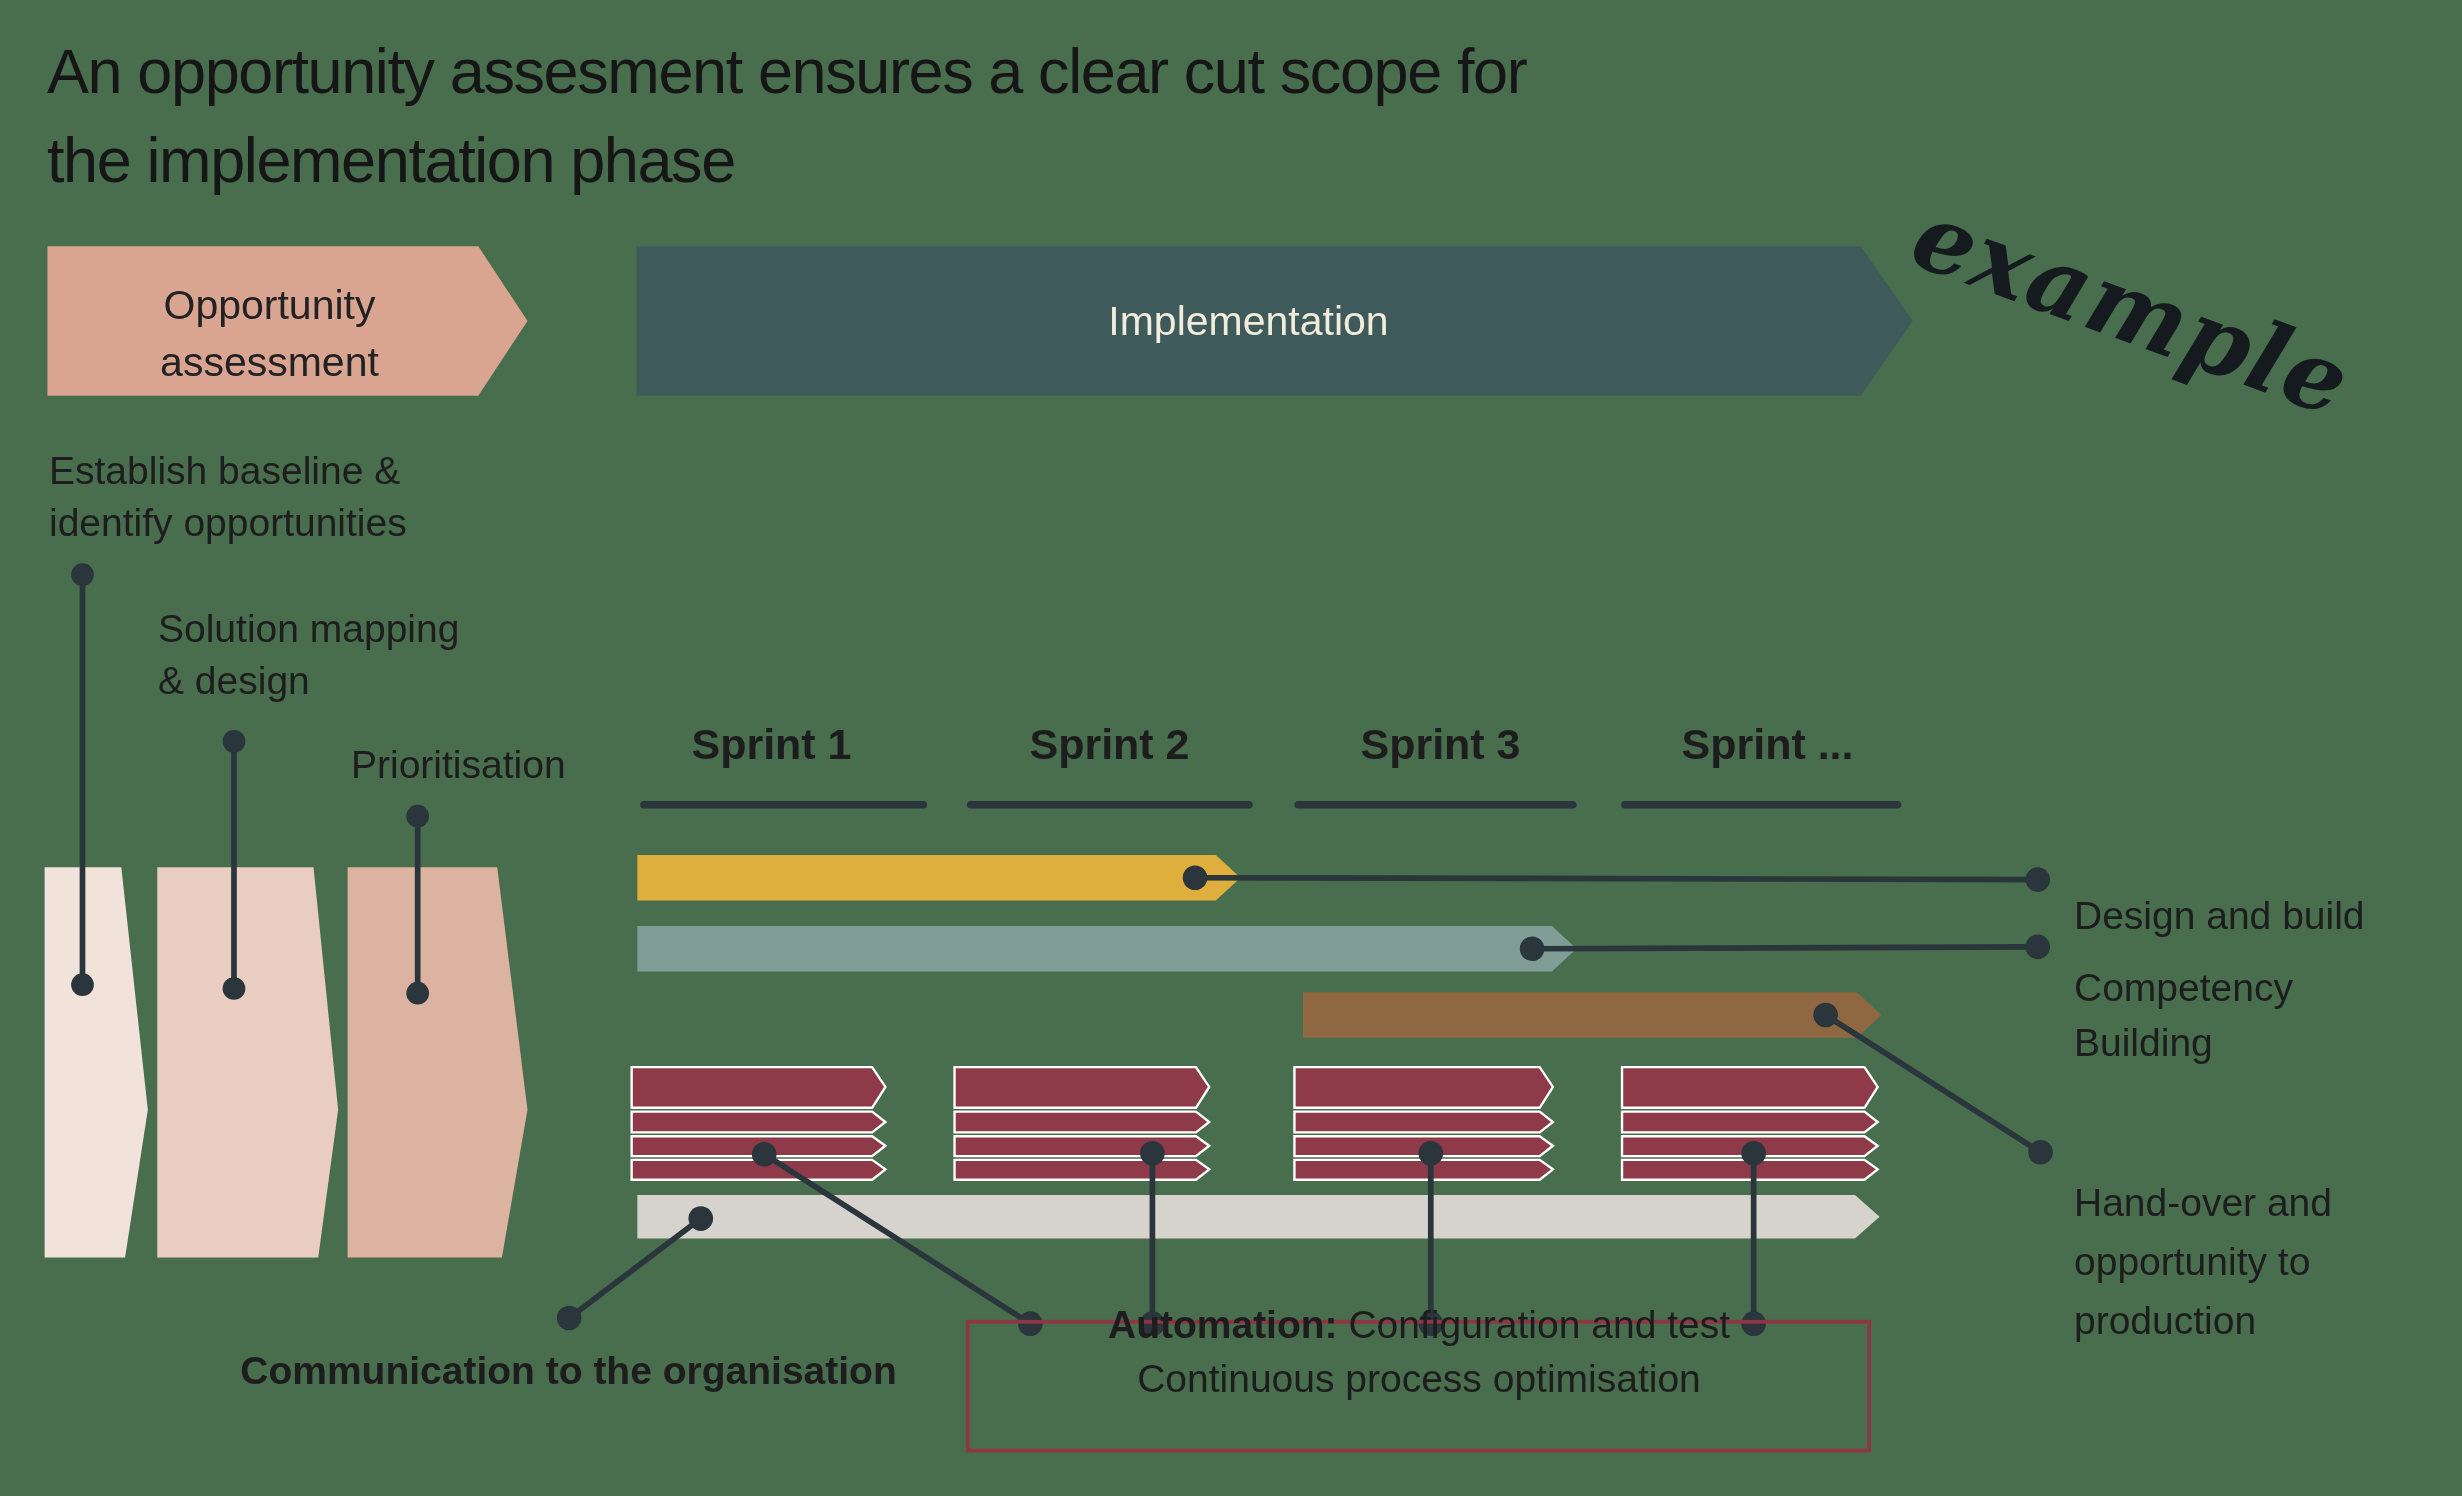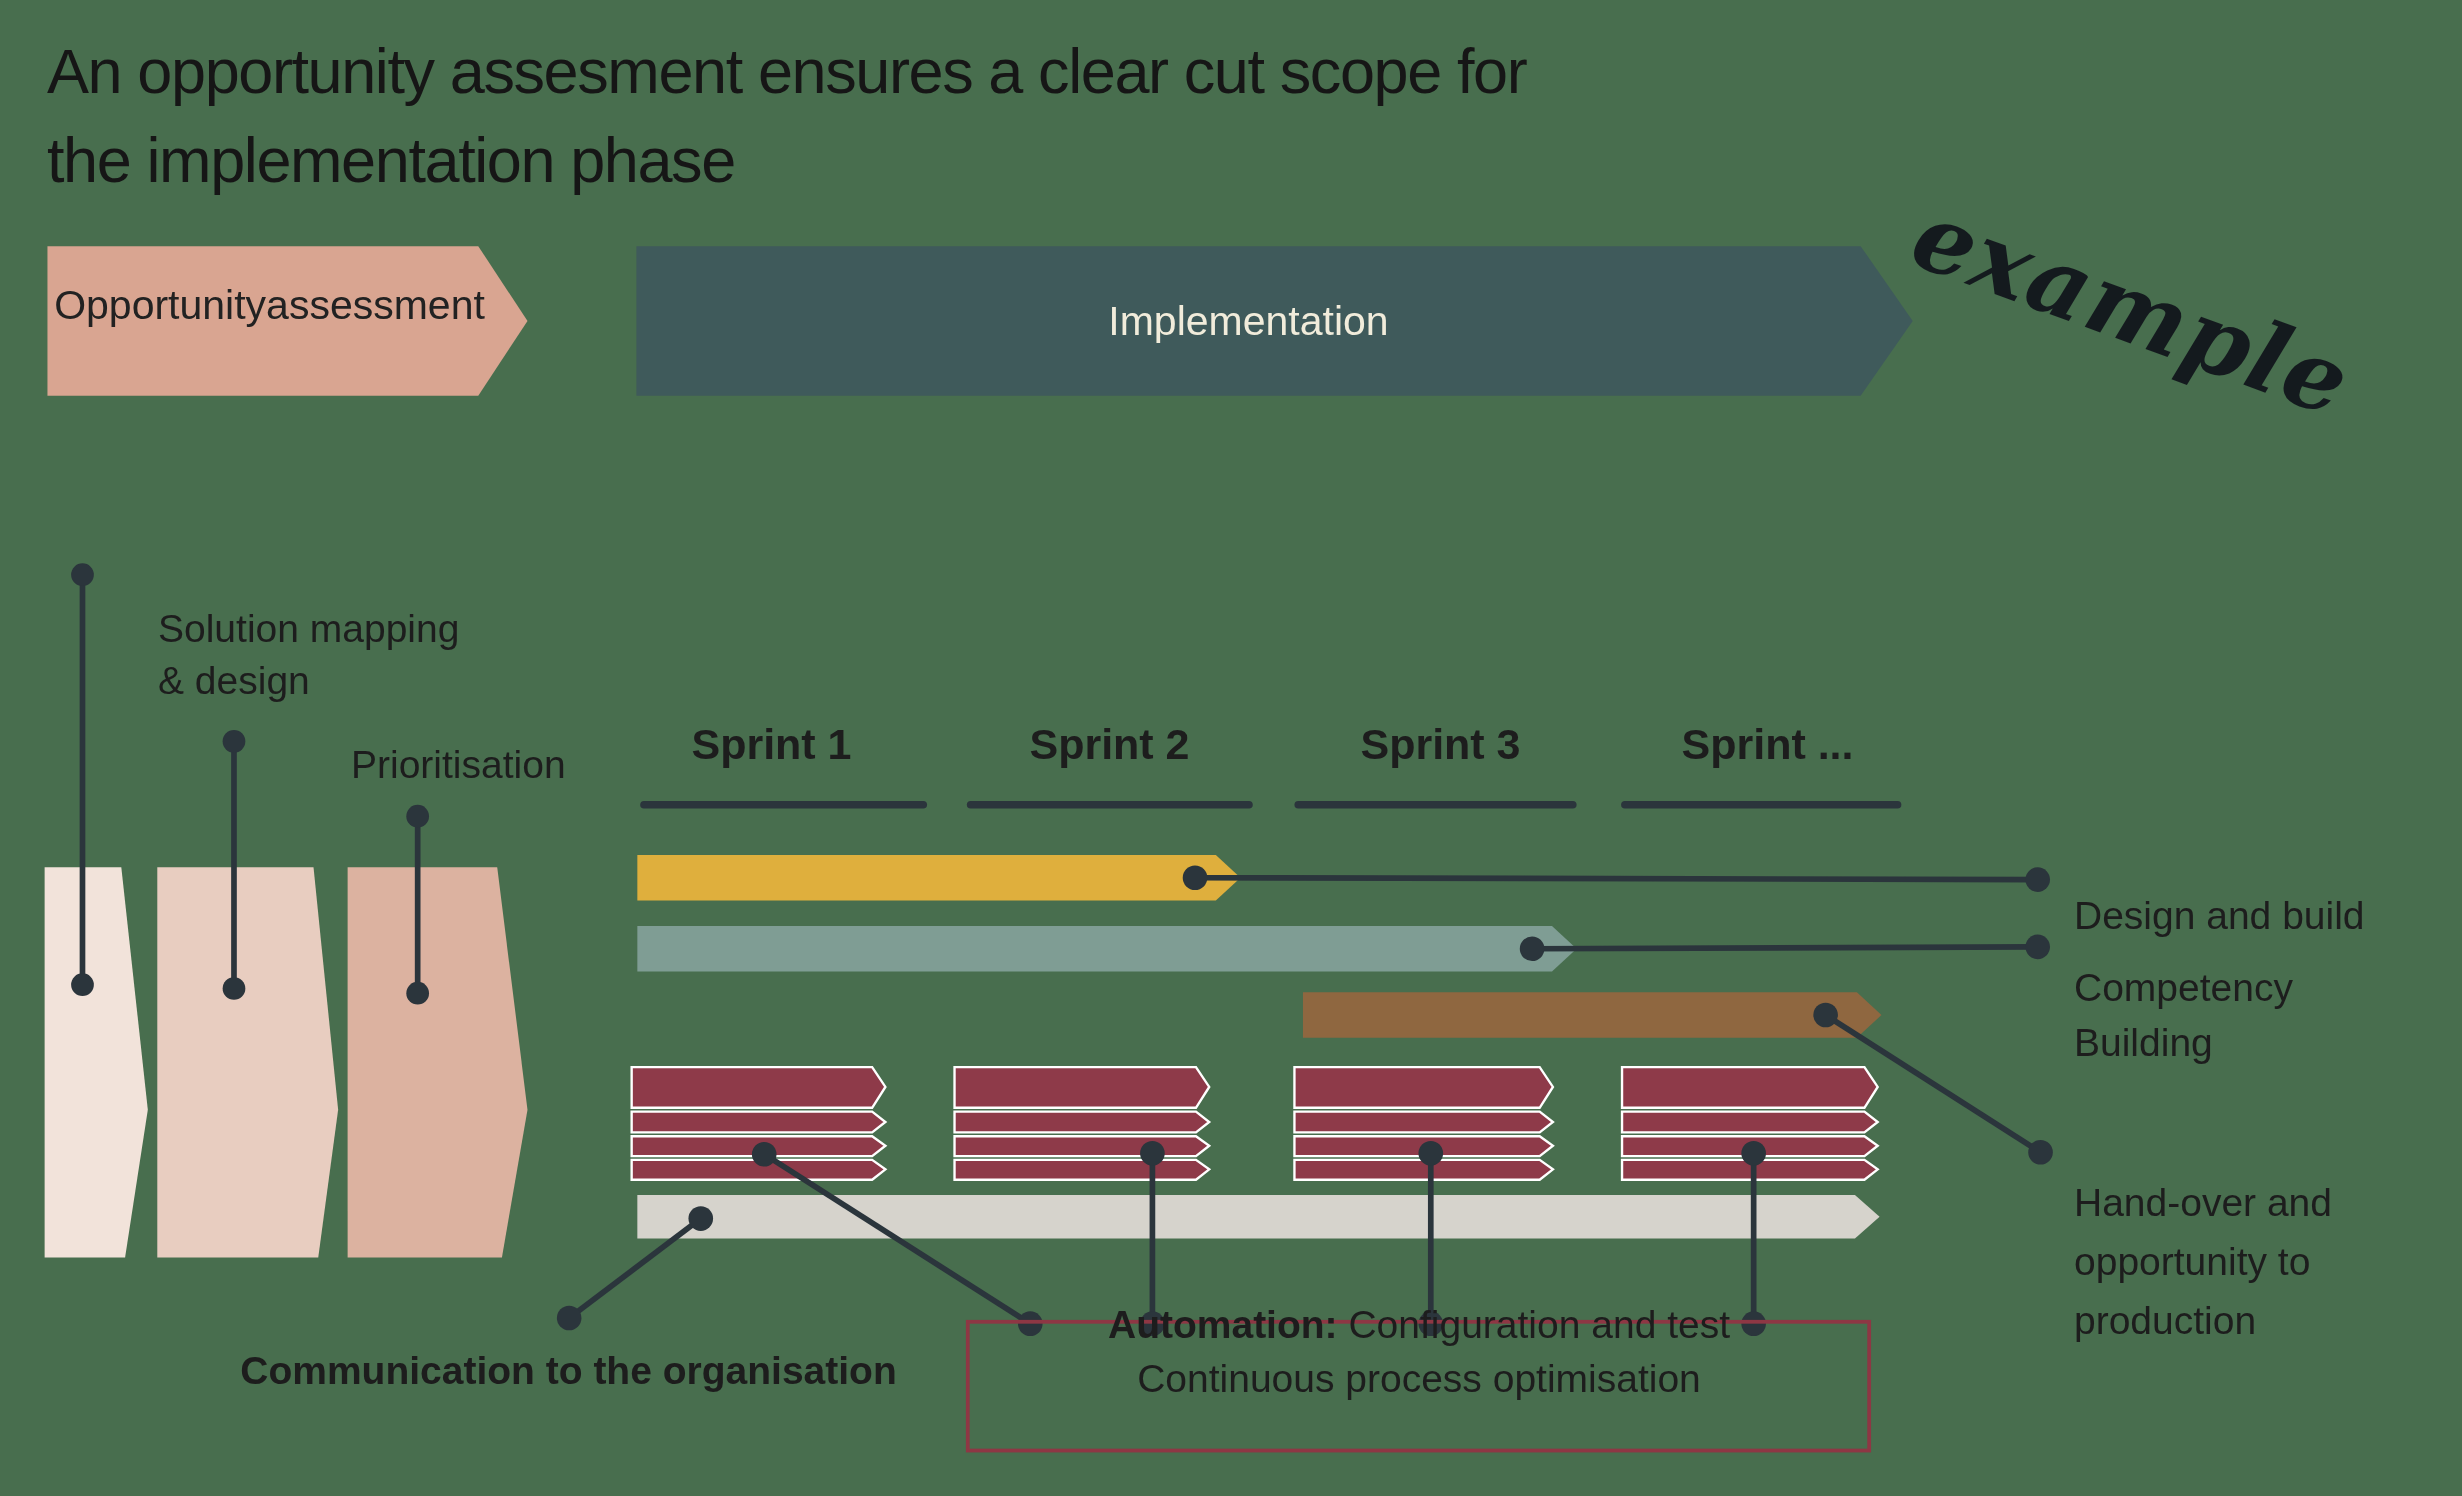--- a/index.html
+++ b/index.html
@@ -13,21 +13,21 @@
   html,body{width:2462px;height:1496px;}
   body{background:var(--bg);font-family:"Liberation Sans",sans-serif;color:var(--ink);overflow:hidden;}
   #stage{position:relative;width:2462px;height:1496px;background:var(--bg);}
   #shapes{position:absolute;left:0;top:0;width:2462px;height:1496px;}
 
   .abs{position:absolute;}
   .title{left:47px;top:26.5px;font-size:63px;font-weight:400;line-height:89px;letter-spacing:-1.4px;color:#161616;}
   .watermark{left:1918px;top:175px;font-family:"DejaVu Serif",serif;font-style:italic;font-weight:700;
              font-size:95px;color:#141A1E;transform:rotate(20deg);transform-origin:left center;letter-spacing:1.9px;}
 
-  .phase-label{font-size:41px;line-height:57px;text-align:center;display:flex;flex-direction:row;justify-content:center;}
+  .phase-label{font-size:41px;line-height:57px;text-align:center;display:flex;flex-direction:column;justify-content:center;}
   .phase-opp{left:47px;top:277px;width:445px;color:#222;}
   .phase-impl{left:636px;top:293px;width:1225px;color:var(--cream);}
 
   .step-label{font-size:39px;line-height:52px;color:#1d1d1d;}
   .step-1{left:49px;top:445px;}
   .step-2{left:158px;top:603px;}
   .step-3{left:351px;top:739px;}
 
   .sprint{width:303px;top:722px;font-size:43px;font-weight:700;line-height:45px;text-align:center;color:#1d1d1d;}
   .sprint-1{left:620px;} .sprint-2{left:958px;} .sprint-3{left:1289px;} .sprint-4{left:1616px;}
@@ -163,20 +163,24 @@
 
   <div class="abs phase-label phase-opp">
     <div>Opportunity</div>
     <div>assessment</div>
   </div>
 
   <div class="abs phase-label phase-impl">
     <div>Implementation</div>
   </div>
 
+  <div class="abs step-label step-1">
+    <div>Establish baseline &amp;</div>
+    <div>identify opportunities</div>
+  </div>
 
   <div class="abs step-label step-2">
     <div>Solution mapping</div>
     <div>&amp; design</div>
   </div>
 
   <div class="abs step-label step-3">
     <div>Prioritisation</div>
   </div>
 

